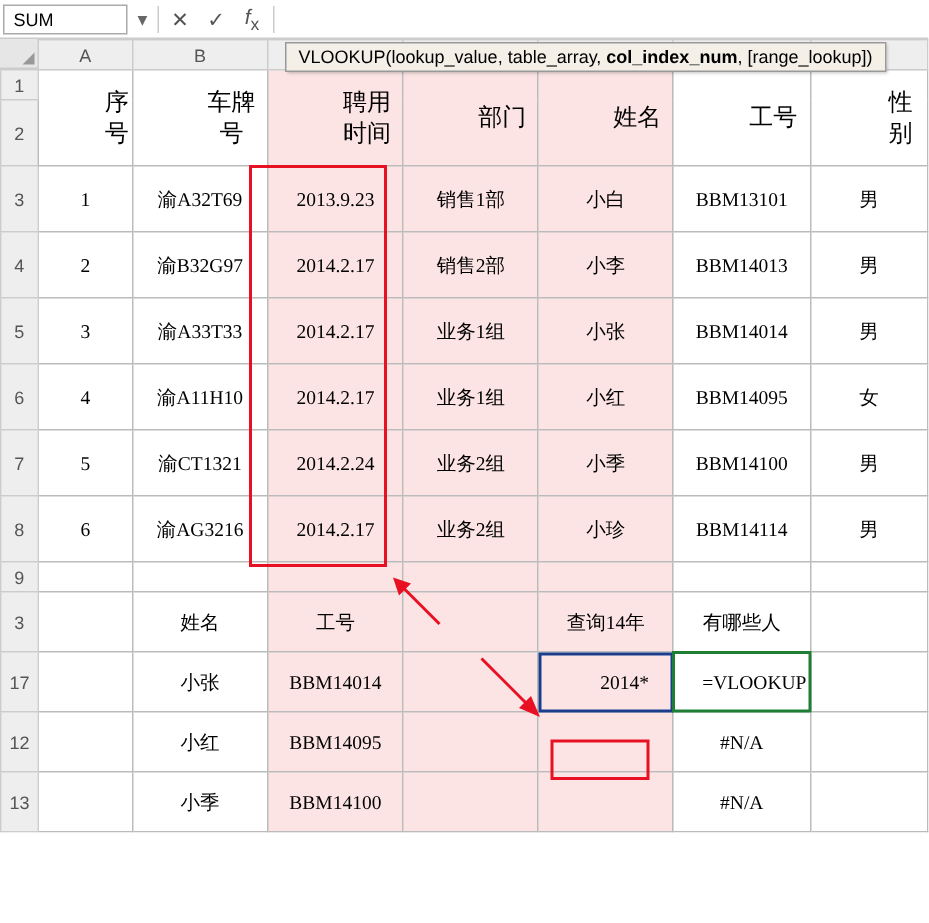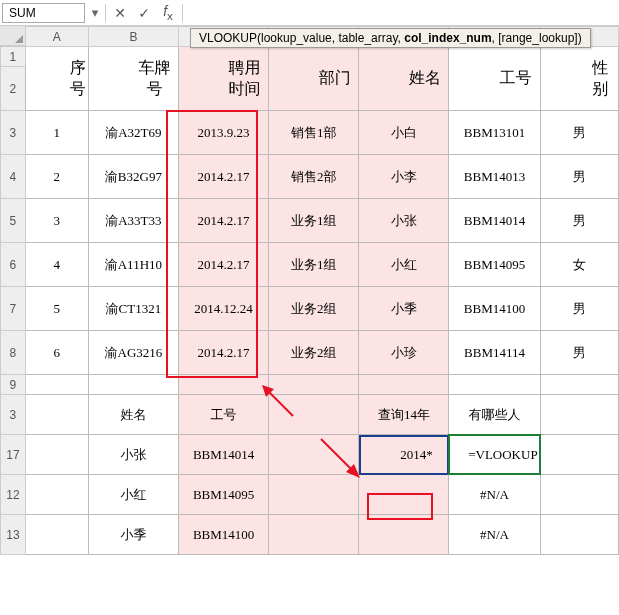--- a/index.html
+++ b/index.html
@@ -146,21 +146,21 @@
           <td class="hl-col">2014.2.17</td>
           <td class="hl-col">业务1组</td>
           <td class="hl-col">小红</td>
           <td>BBM14095</td>
           <td>女</td>
         </tr>
     <tr class="rh-1">
           <th class="rowhdr">7</th>
       <td>5</td>
           <td>渝CT1321</td>
-          <td class="hl-col">2014.12.24</td>
+          <td class="hl-col">2014.2.24</td>
           <td class="hl-col">业务2组</td>
           <td class="hl-col">小季</td>
           <td>BBM14100</td>
           <td>男</td>
         </tr>
     <tr class="rh-1">
           <th class="rowhdr">8</th>
       <td>6</td>
           <td>渝AG3216</td>
           <td class="hl-col">2014.2.17</td>

